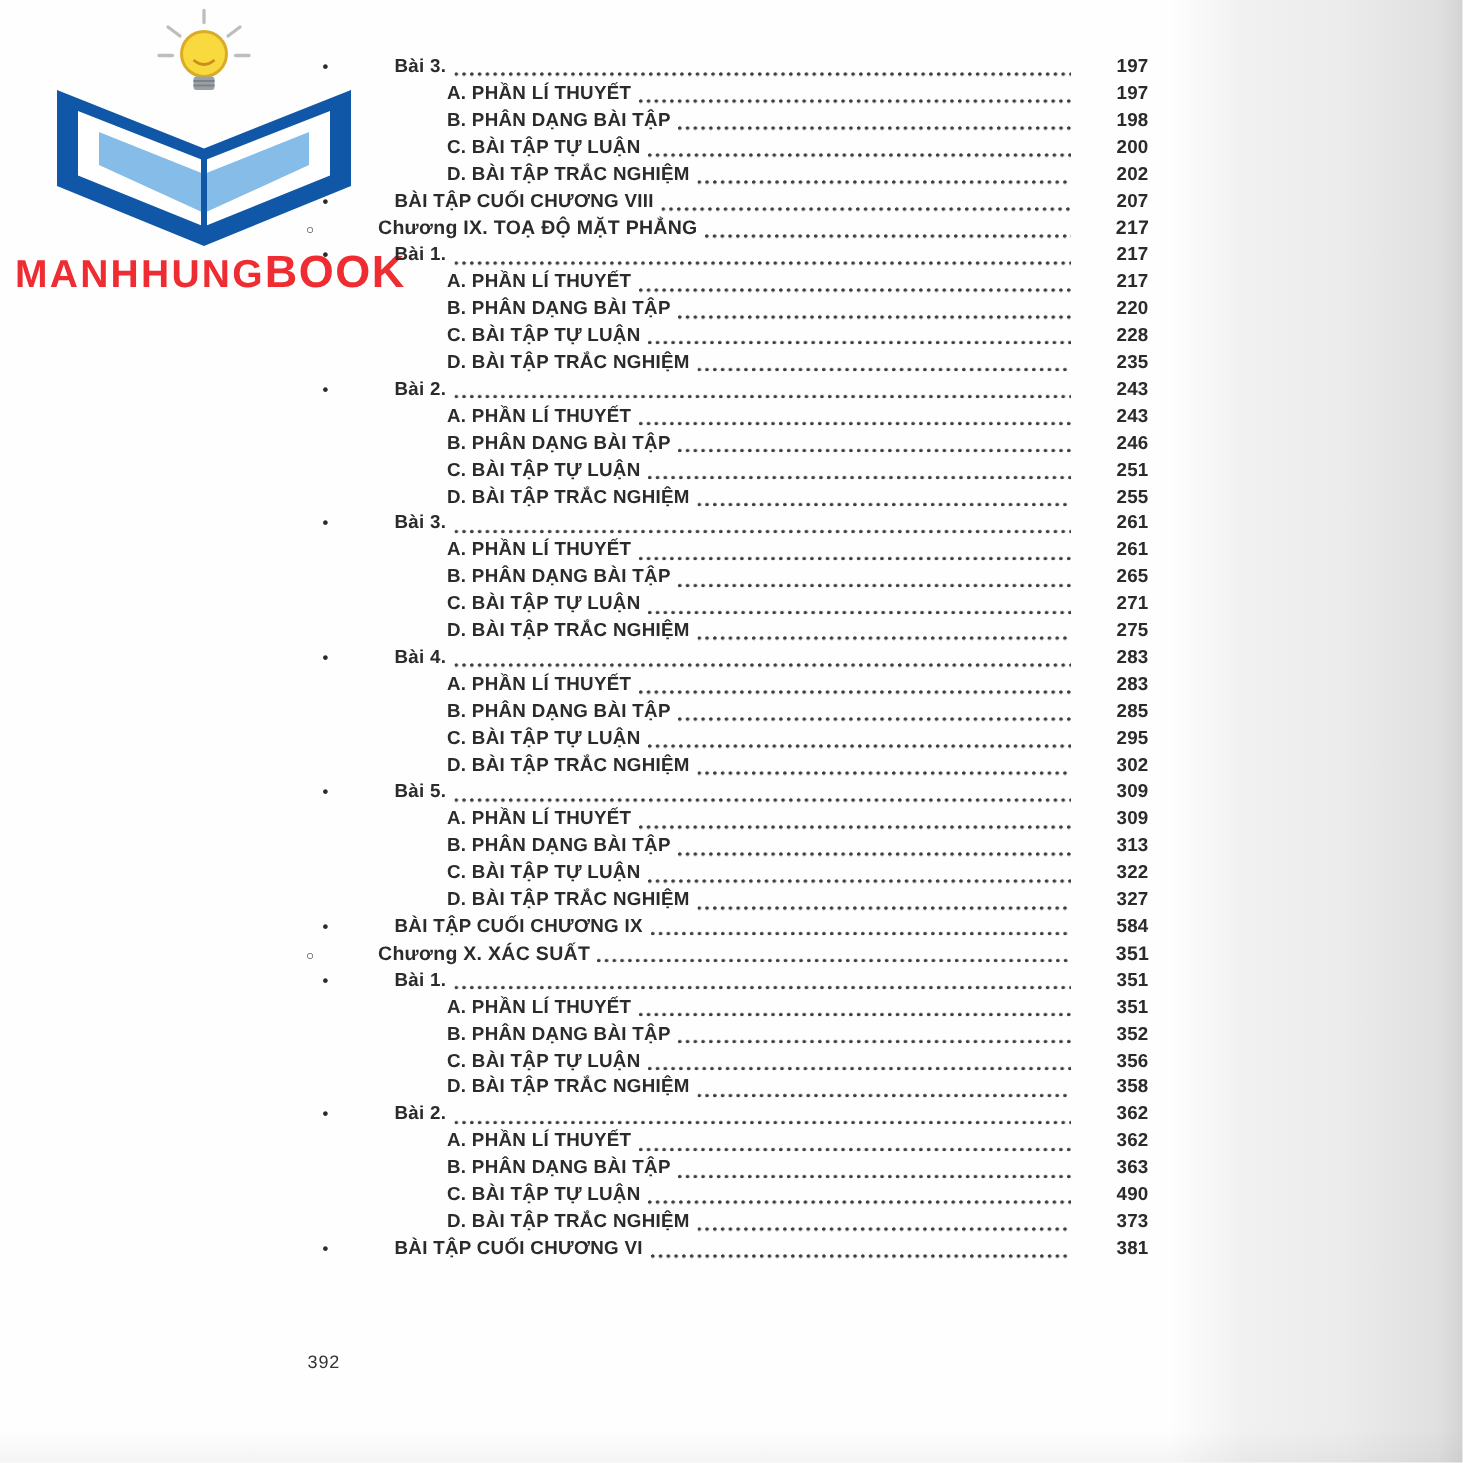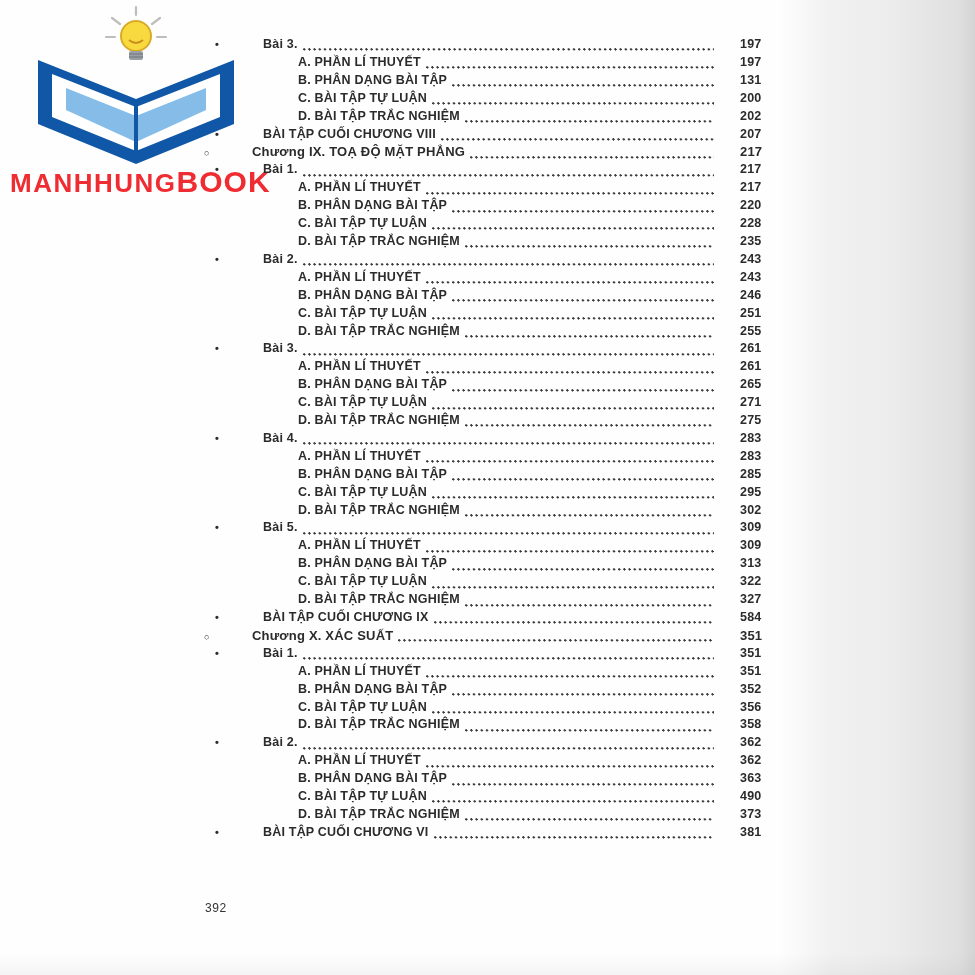--- a/index.html
+++ b/index.html
@@ -47,21 +47,21 @@
   .lvl-item { font-weight:bold; padding-left:11px; }
   .lvl-sub { padding-left:58px; }
   .label { flex:none;padding-left:36px; }
   .leader {
     flex:1; align-self:flex-end;
     height:3px; margin:0 3px 3.5px 5px;
     background-image:radial-gradient(circle at 1.2px 1.4px, #3c3c3c 1px, transparent 1.35px);
     background-size:5.2px 3px;
     background-repeat:repeat-x;
   }
-  .pagenum { flex:none; min-width:30px; text-align:left;margin-left:23px; }
+  .pagenum { flex:none; min-width:30px; text-align:center;margin-left:23px; }
 
   .folio { position:absolute; left:205px; top:901px; font-size:12px; letter-spacing:0.6px; color:#333; }
 </style>
 </head>
 <body>
 
 <div class="page-surface"></div>
 
 <div class="logo">
   <svg width="283" height="163" viewBox="0 0 283 163" aria-hidden="true">
@@ -102,21 +102,21 @@
       <span class="pagenum">197</span>
     </div>
     <div class="row lvl-sub">
       <span class="label">A. PHẦN LÍ THUYẾT</span>
       <span class="leader"></span>
       <span class="pagenum">197</span>
     </div>
     <div class="row lvl-sub">
       <span class="label">B. PHÂN DẠNG BÀI TẬP</span>
       <span class="leader"></span>
-      <span class="pagenum">131</span>
+      <span class="pagenum">198</span>
     </div>
     <div class="row lvl-sub">
       <span class="label">C. BÀI TẬP TỰ LUẬN</span>
       <span class="leader"></span>
       <span class="pagenum">200</span>
     </div>
     <div class="row lvl-sub">
       <span class="label">D. BÀI TẬP TRẮC NGHIỆM</span>
       <span class="leader"></span>
       <span class="pagenum">202</span>

